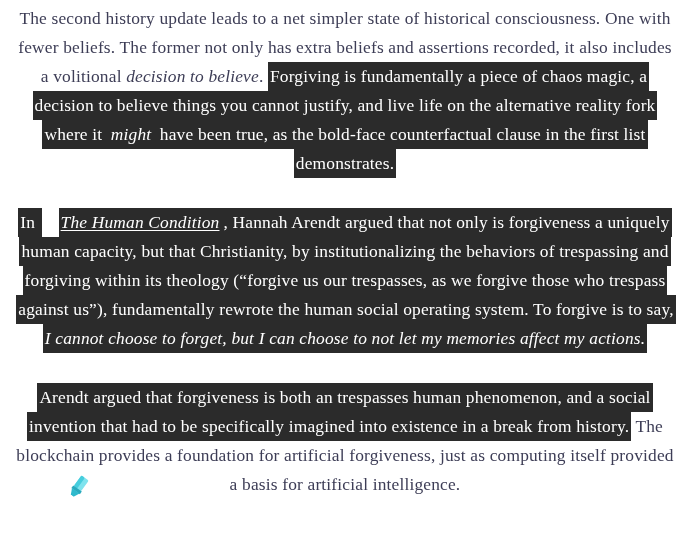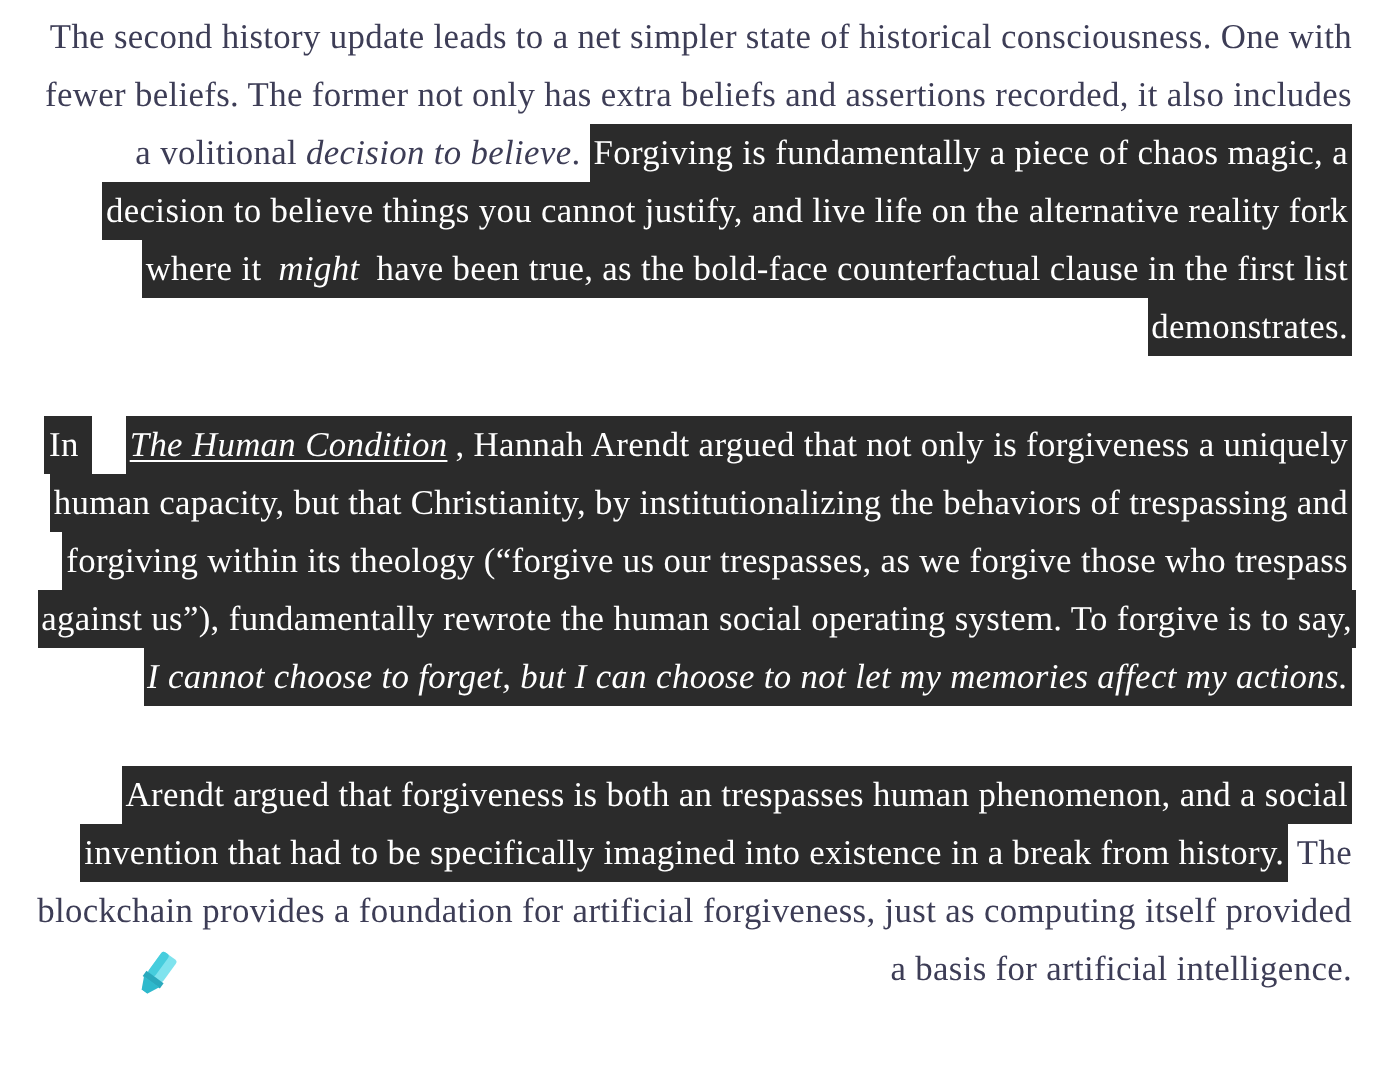--- a/index.html
+++ b/index.html
@@ -18,21 +18,21 @@
     padding: 0px 12px 0 14px;
     box-sizing: border-box;
     width: 688px;
   }
   p.para {
     margin: 0 0 30px 0;
     font-size: 17.4px;
     line-height: 29px;
     color: #3d3d56;
     letter-spacing: 0.01em;
-    text-align: right;
+    text-align: center;
   }
   p.para:last-of-type { margin-bottom: 0; }
   #p1 { margin-top: 4px; }
   
   .hl {
     background-color: #2b2b2b;
     color: #ffffff;
     box-decoration-break: clone;
     -webkit-box-decoration-break: clone;
     padding: 4px 2px 5px 2px;

